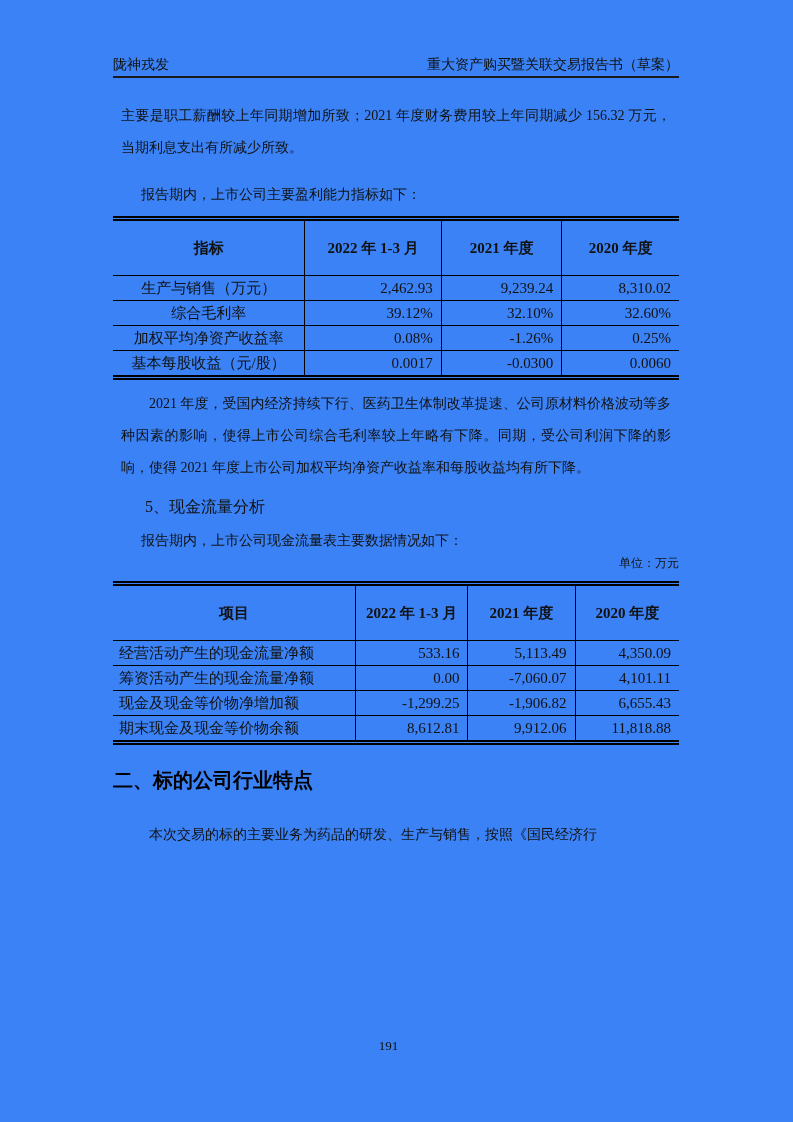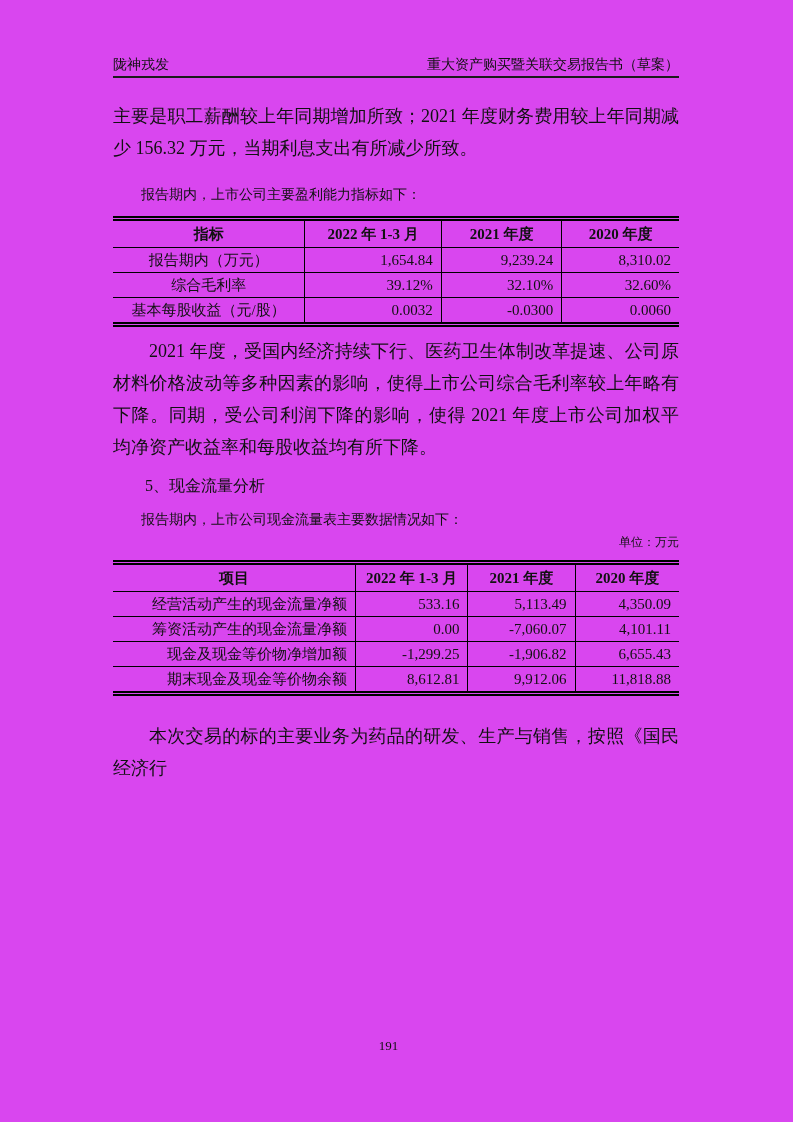--- a/index.html
+++ b/index.html
@@ -1,35 +1,35 @@
 <!DOCTYPE html>
 <html lang="zh"><head>
 <meta charset="utf-8">
 <style>
   html,body{margin:0;padding:0;background:#ffffff;}
   .page{
     position:relative;
     width:793px;height:1122px;
-    background:#d946ef;
+    background:#3b82f6;
     box-sizing:border-box;
     padding:0 114px 0 113px;
     overflow:hidden;
     font-family:"Liberation Serif","DejaVu Serif",serif;
     color:#111;
   }
   
   .page-header{
     display:flex;justify-content:space-between;align-items:flex-end;
     padding-top:56px;padding-bottom:3px;
     border-bottom:2px solid #1a1a1a;
     font-size:14px;line-height:17px;
   }
   
   .body-text{
-    margin:0;font-size:18px;line-height:32px;
+    margin:8px;font-size:14px;line-height:32px;
     text-align:justify;text-justify:inter-ideograph;
   }
   .indent{text-indent:2em;}
   .p1{margin-top:22px;}
   .sub-heading{
     margin:0;font-size:16px;line-height:22px;text-indent:2em;font-weight:normal;
   }
   .h4{margin-top:20px;}
   .intro{margin:0;font-size:14px;line-height:22px;text-indent:2em;}
   .intro4{margin-top:20px;}
@@ -54,24 +54,24 @@
   }
   table.fin.t1{margin-top:10px;}
   table.fin.t2{margin-top:8px;}
   table.fin th,table.fin td{
     border-bottom:1.5px solid #000;
     border-left:1.5px solid #000;
     padding:1px 8px;line-height:20px;height:22px;
     overflow:hidden;white-space:nowrap;
   }
   table.fin th:first-child,table.fin td:first-child{border-left:none;}
-  table.fin th{font-weight:bold;text-align:center;padding:2px 4px;}
+  table.fin th{font-weight:bold;text-align:center;padding:16px 4px;}
   table.fin td{text-align:right;}
   .t1 td:first-child{text-align:center;}
-  .t2 td:first-child{text-align:right;padding-left:6px;}
+  .t2 td:first-child{text-align:left;padding-left:6px;}
   .t1 .c0{width:34.5%}.t1 .c1{width:24%}.t1 .c2{width:21%}.t1 .c3{width:20.5%}
   .t2 .c0{width:44%}.t2 .c1{width:19.5%}.t2 .c2{width:18.5%}.t2 .c3{width:18%}
   .page-footer{
     position:absolute;left:0;right:16px;top:1038px;
     text-align:center;font-size:13px;
   }
 </style>
 </head>
 <body>
 
@@ -93,34 +93,40 @@
         <thead>
           <tr>
             <th class="c0">指标</th>
             <th class="c1">2022 年 1-3 月</th>
             <th class="c2">2021 年度</th>
             <th class="c3">2020 年度</th>
           </tr>
         </thead>
         <tbody>
           <tr>
-            <td class="c0">报告期内（万元）</td>
-            <td class="c1">1,654.84</td>
+            <td class="c0">生产与销售（万元）</td>
+            <td class="c1">2,462.93</td>
             <td class="c2">9,239.24</td>
             <td class="c3">8,310.02</td>
           </tr>
           <tr>
             <td class="c0">综合毛利率</td>
             <td class="c1">39.12%</td>
             <td class="c2">32.10%</td>
             <td class="c3">32.60%</td>
           </tr>
           <tr>
+            <td class="c0">加权平均净资产收益率</td>
+            <td class="c1">0.08%</td>
+            <td class="c2">-1.26%</td>
+            <td class="c3">0.25%</td>
+          </tr>
+          <tr>
             <td class="c0">基本每股收益（元/股）</td>
-            <td class="c1">0.0032</td>
+            <td class="c1">0.0017</td>
             <td class="c2">-0.0300</td>
             <td class="c3">0.0060</td>
           </tr>
         </tbody>
       </table>
 
     <p class="body-text indent p2">2021 年度，受国内经济持续下行、医药卫生体制改革提速、公司原材料价格波动等多种因素的影响，使得上市公司综合毛利率较上年略有下降。同期，受公司利润下降的影响，使得 2021 年度上市公司加权平均净资产收益率和每股收益均有所下降。</p>
 
     <p class="sub-heading h5">5、现金流量分析</p>
 
@@ -159,20 +165,21 @@
           <tr>
             <td class="c0">期末现金及现金等价物余额</td>
             <td class="c1">8,612.81</td>
             <td class="c2">9,912.06</td>
             <td class="c3">11,818.88</td>
           </tr>
         </tbody>
       </table>
 
 
+    <h2 class="section-heading">二、标的公司行业特点</h2>
 
     <p class="body-text indent p4">本次交易的标的主要业务为药品的研发、生产与销售，按照《国民经济行</p>
 
   </main>
 
   <footer class="page-footer">
     <span>191</span>
   </footer>
 
 </div>

